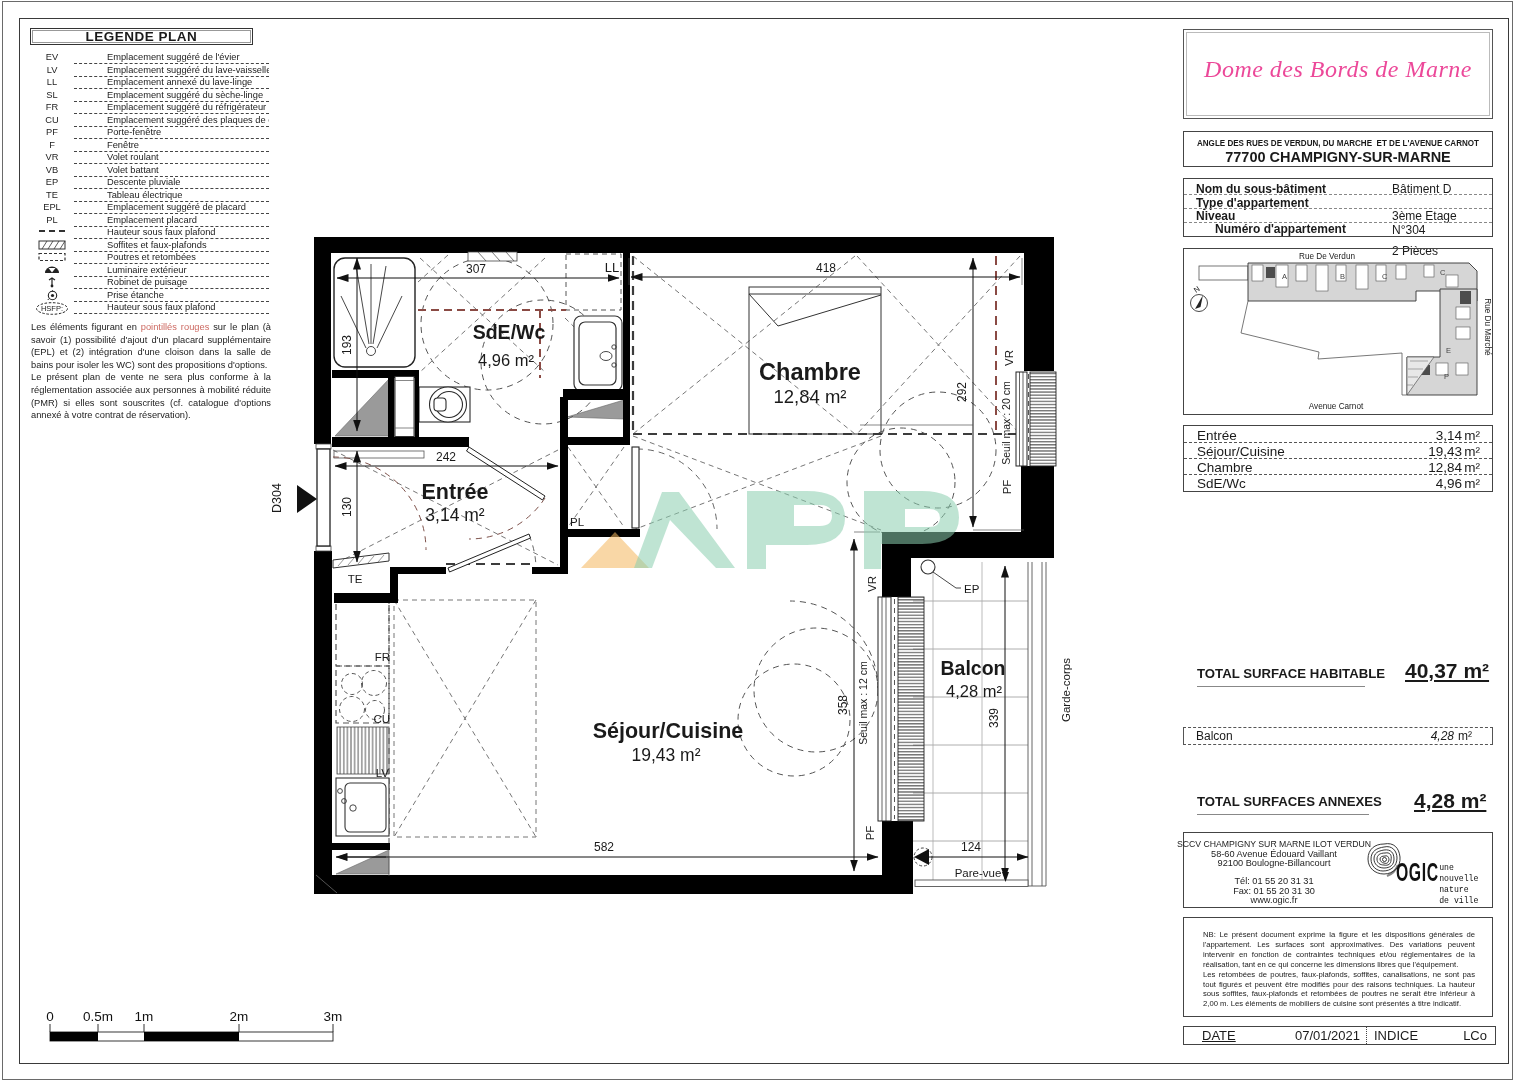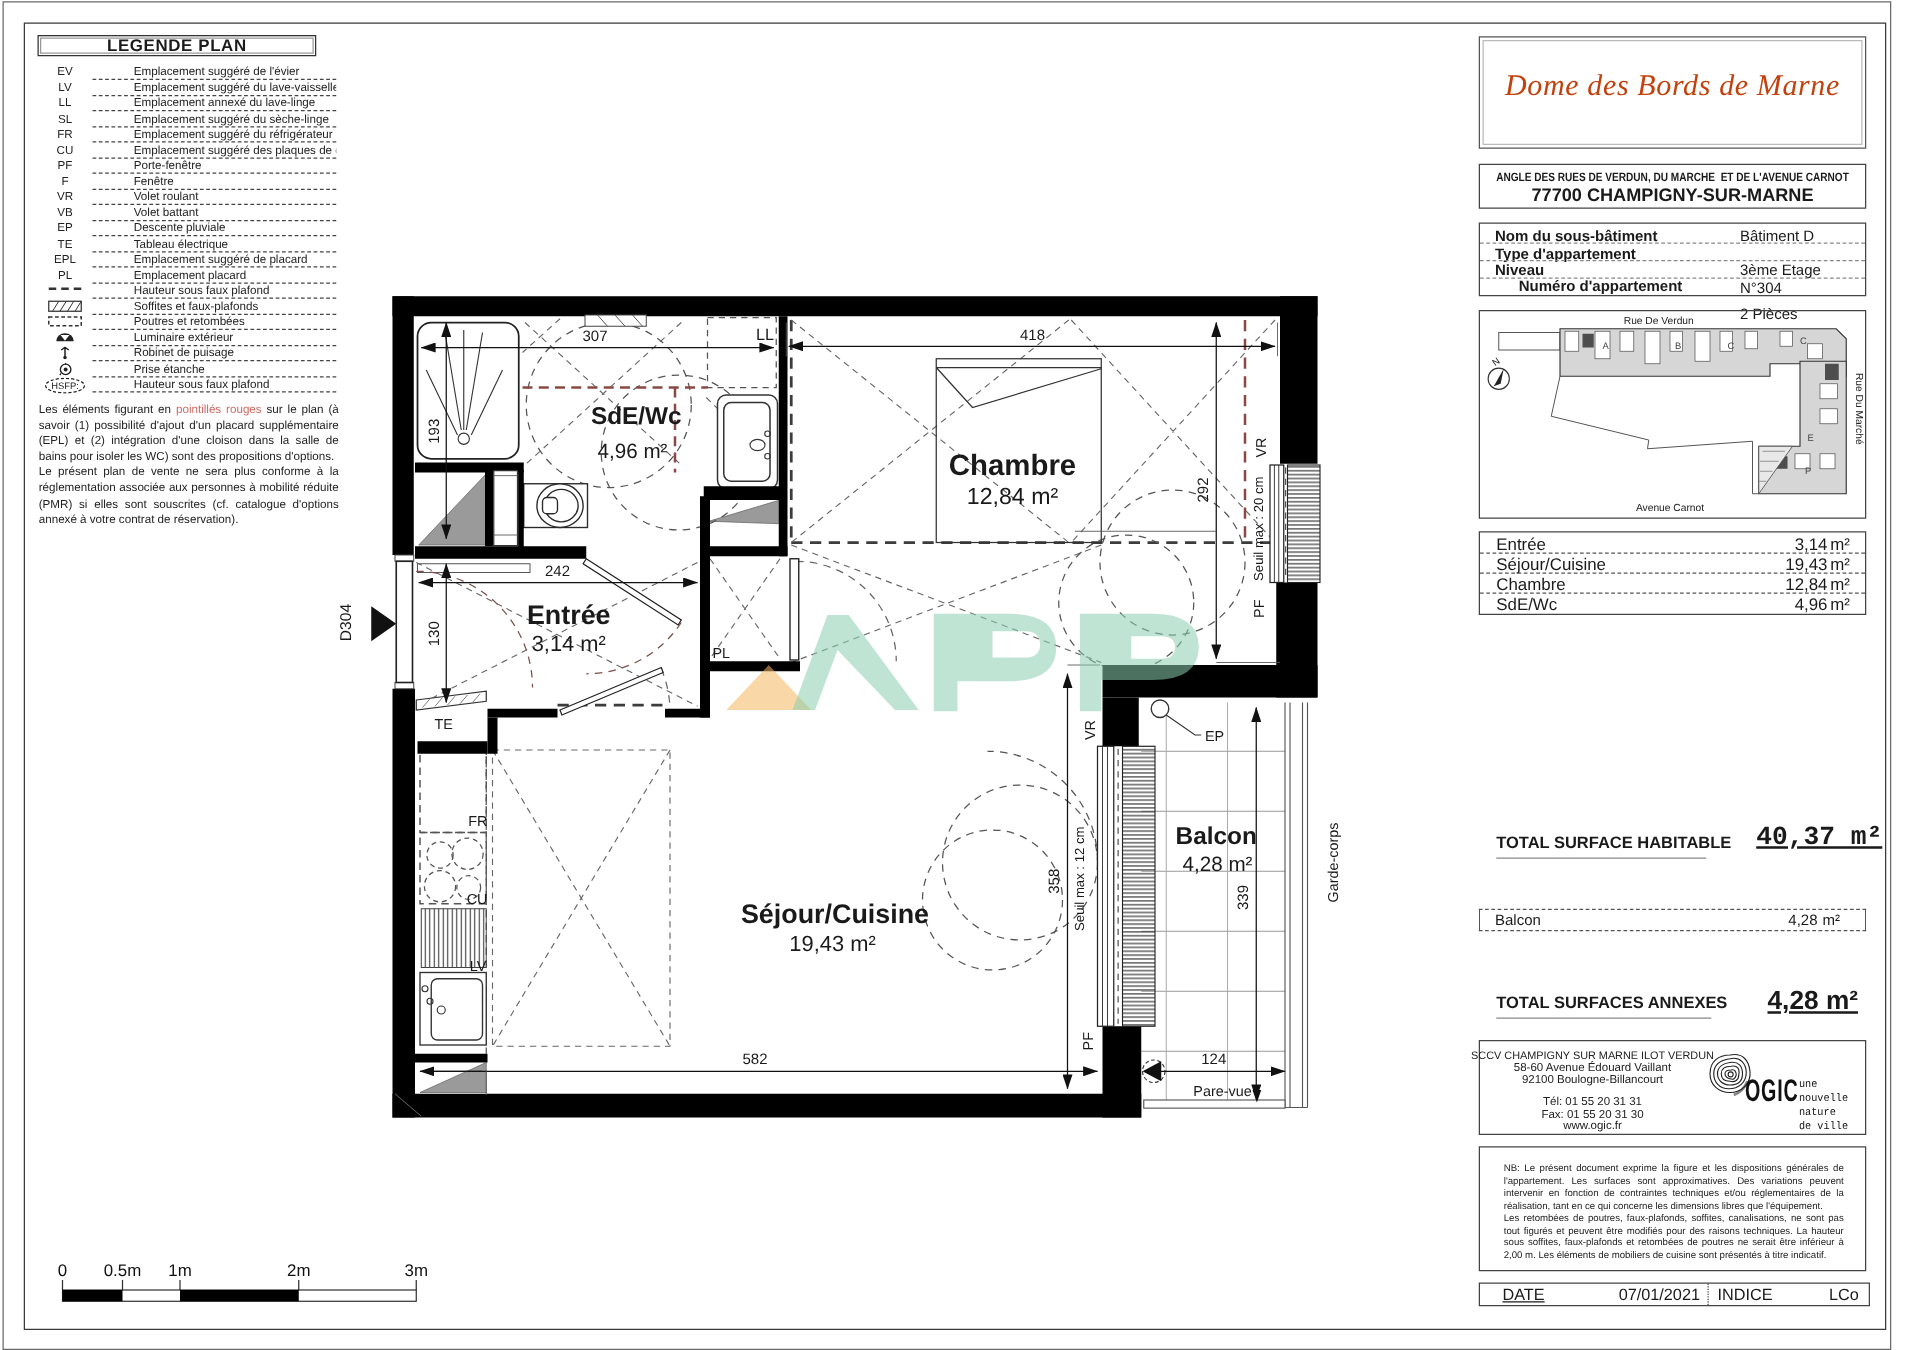--- a/index.html
+++ b/index.html
@@ -118,21 +118,21 @@
         <ellipse cx="17" cy="6.5" rx="15.5" ry="5.8" fill="none" stroke="#222" stroke-width="1" stroke-dasharray="2.5 1.6"></ellipse>
         <text x="17" y="9.4" text-anchor="middle" font-size="7.5" font-family="Liberation Sans" fill="#222">HSFP:</text>
       </svg></span>
     <span class="t">Hauteur sous faux plafond</span>
   </div>
 
 <div class="abs" style="left:31px;top:321px;width:240px;font-size:9.3px;line-height:12.6px;text-align:justify;color:#222;">Les éléments figurant en <span style="color:#cd6a62;">pointillés rouges</span> sur le plan (à savoir (1) possibilité d'ajout d'un placard supplémentaire (EPL) et (2) intégration d'une cloison dans la salle de bains pour isoler les WC) sont des propositions d'options.<br>Le présent plan de vente ne sera plus conforme à la réglementation associée aux personnes à mobilité réduite (PMR) si elles sont souscrites (cf. catalogue d'options annexé à votre contrat de réservation).</div>
 
 <div class="abs" style="left:1183px;top:29px;width:308px;height:88px;border:1.6px solid #555;">
   <div class="abs" style="left:2px;top:2px;right:2px;bottom:2px;border:1px solid #bbb;"></div>
-  <div class="abs" style="left:0;right:0;top:26px;text-align:center;font-family:'Liberation Serif',serif;font-style:italic;font-size:24px;color:#c2410c;letter-spacing:0.5px;white-space:nowrap;">Dome des Bords de Marne</div>
+  <div class="abs" style="left:0;right:0;top:26px;text-align:center;font-family:'Liberation Serif',serif;font-style:italic;font-size:24px;color:#ec4899;letter-spacing:0.5px;white-space:nowrap;">Dome des Bords de Marne</div>
 </div>
 
 <div class="abs" style="left:1183px;top:131px;width:308px;height:34px;border:1.4px solid #444;text-align:center;">
   <div style="margin-top:5px;margin-left:-20px;width:348px;font-size:9.6px;font-weight:bold;white-space:nowrap;text-align:center;transform:scaleX(0.84);transform-origin:50% 50%;">ANGLE DES RUES DE VERDUN, DU MARCHE&nbsp; ET DE L'AVENUE CARNOT</div>
   <div style="margin-top:1px;font-size:14.5px;font-weight:bold;">77700 CHAMPIGNY-SUR-MARNE</div>
 </div>
 
 <div class="abs" style="left:1183px;top:178px;width:308px;height:57px;border:1.4px solid #444;font-size:12px;">
   <div class="abs" style="left:12px;top:2.5px;font-weight:bold;">Nom du sous-bâtiment</div>
     <div class="abs" style="left:208px;top:2.5px;">Bâtiment D</div>
@@ -216,25 +216,25 @@
   <div class="abs" style="left:13px;top:33.5px;">Chambre</div>
     <div class="abs" style="right:30px;top:33.5px;">12,84</div>
     <div class="abs" style="right:12px;top:33.5px;">m²</div>
   <div class="abs" style="left:0;top:47.5px;width:100%;border-top:1.6px dashed #555;"></div>
   <div class="abs" style="left:13px;top:49.5px;">SdE/Wc</div>
     <div class="abs" style="right:30px;top:49.5px;">4,96</div>
     <div class="abs" style="right:12px;top:49.5px;">m²</div>
 </div>
 
 <div class="abs" style="left:1197px;top:666px;font-size:13.2px;font-weight:bold;border-bottom:1.5px solid #888;padding-bottom:5px;width:168px;white-space:nowrap;">TOTAL SURFACE HABITABLE</div>
-<div class="abs" style="left:1405px;top:659px;font-size:21px;font-weight:bold;text-decoration:underline;font-family:Liberation Mono, monospace;">40,37 m²</div>
+<div class="abs" style="left:1405px;top:659px;font-size:21px;font-weight:bold;text-decoration:underline;">40,37 m²</div>
 
 <div class="abs" style="left:1183px;top:727px;width:308px;height:16px;border:1.4px solid #555;border-top:1.6px dashed #555;border-bottom:1.6px dashed #555;font-size:12px;">
   <div class="abs" style="left:12px;top:1px;">Balcon</div>
-    <div class="abs" style="right:38px;top:1px;">4,28</div>
+    <div class="abs" style="right:38px;top:1px;font-style:italic;">4,28</div>
     <div class="abs" style="right:20px;top:1px;">m²</div>
 </div>
 
 <div class="abs" style="left:1197px;top:794px;font-size:13.2px;font-weight:bold;border-bottom:1.5px solid #888;padding-bottom:5px;width:172px;white-space:nowrap;">TOTAL SURFACES ANNEXES</div>
 <div class="abs" style="left:1414px;top:789px;font-size:21px;font-weight:bold;text-decoration:underline;">4,28 m²</div>
 
 <div class="abs" style="left:1183px;top:832px;width:308px;height:74px;border:1.4px solid #444;">
   <div class="abs" style="left:-10px;top:7px;width:200px;text-align:center;font-size:9.2px;line-height:9.6px;color:#222;"><span style="display:inline-block;white-space:nowrap;font-size:8.7px;">SCCV CHAMPIGNY SUR MARNE ILOT VERDUN</span><br>58-60 Avenue Édouard Vaillant<br>92100 Boulogne-Billancourt</div>
   <div class="abs" style="left:-10px;top:44px;width:200px;text-align:center;font-size:9.2px;line-height:9.6px;color:#222;">Tél: 01 55 20 31 31<br>Fax: 01 55 20 31 30<br>www.ogic.fr</div>
 

